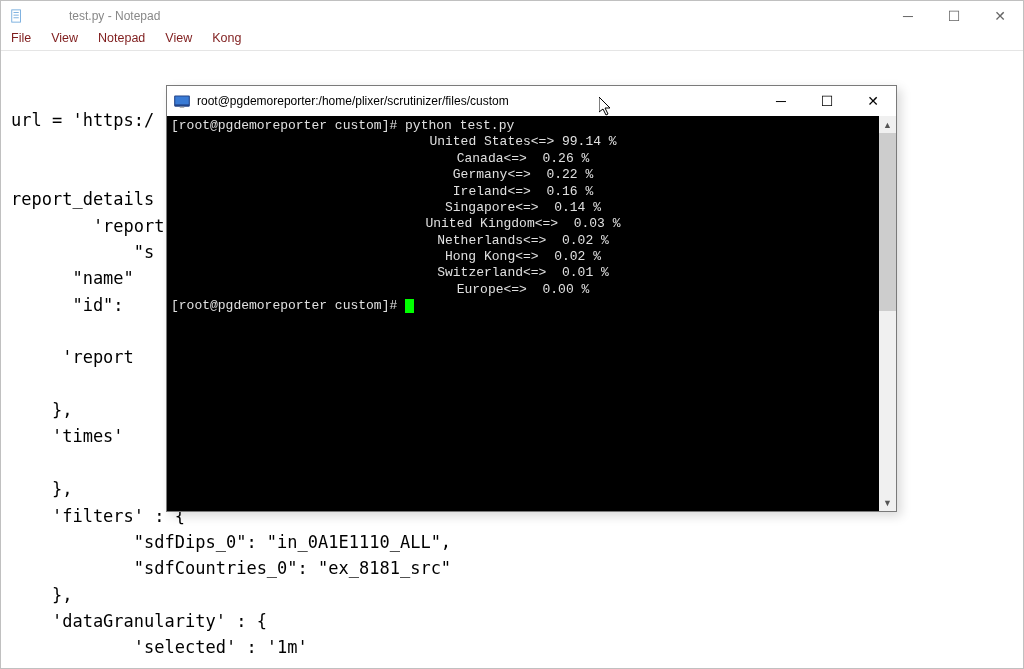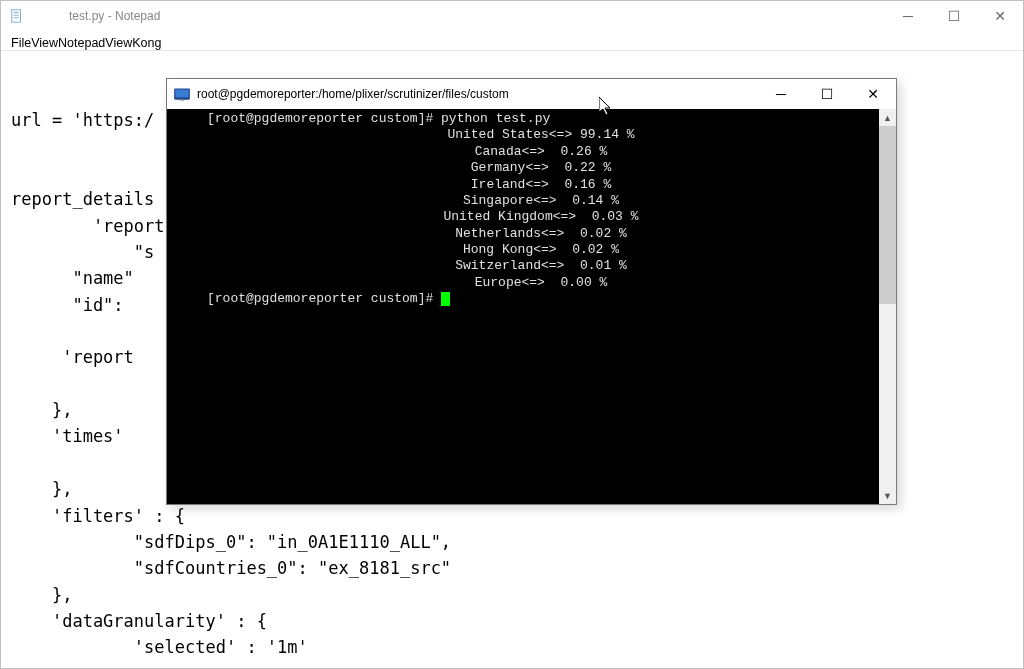--- a/index.html
+++ b/index.html
@@ -50,40 +50,40 @@
       height: 30px;
       display: flex;
       align-items: center;
       justify-content: center;
       color: #666;
       font-size: 14px;
     }
     .notepad-menu {
       height: 20px;
       display: flex;
-      align-items: flex-end;
+      align-items: flex-start;
       padding-left: 10px;
-      gap: 0;
+      gap: 20px;
       font-size: 12.5px;
-      color: #000000;
+      color: #7f1d1d;
       border-bottom: 1px solid #e5e5e5;
     }
     .notepad-content {
       padding: 30px 10px 10px 10px;
       font-family: Consolas, monospace;
       font-size: 17px;
       color: #000;
       white-space: pre;
       line-height: 1.55;
     }
 
     
     .terminal {
       position: absolute;
-      top: 78px;
+      top: 85px;
       left: 166px;
       width: 731px;
       height: 427px;
       background: #fff;
       border: 1px solid #7a7a7a;
       box-shadow: 4px 4px 10px rgba(0,0,0,0.15);
     }
     .terminal-titlebar {
       height: 30px;
       background: #fff;
@@ -112,21 +112,20 @@
       align-items: center;
       justify-content: center;
       color: #000;
       font-size: 14px;
     }
     .terminal-body {
       position: relative;
       height: calc(100% - 30px);
       background: #000;
       display: flex;
-      padding-left: 36px;
     }
     .terminal-text {
       flex: 1;
       padding: 2px 4px;
       font-family: Consolas, "Courier New", monospace;
       font-size: 13px;
       color: #e0e0e0;
       white-space: pre;
       line-height: 1.26;
       overflow: hidden;

